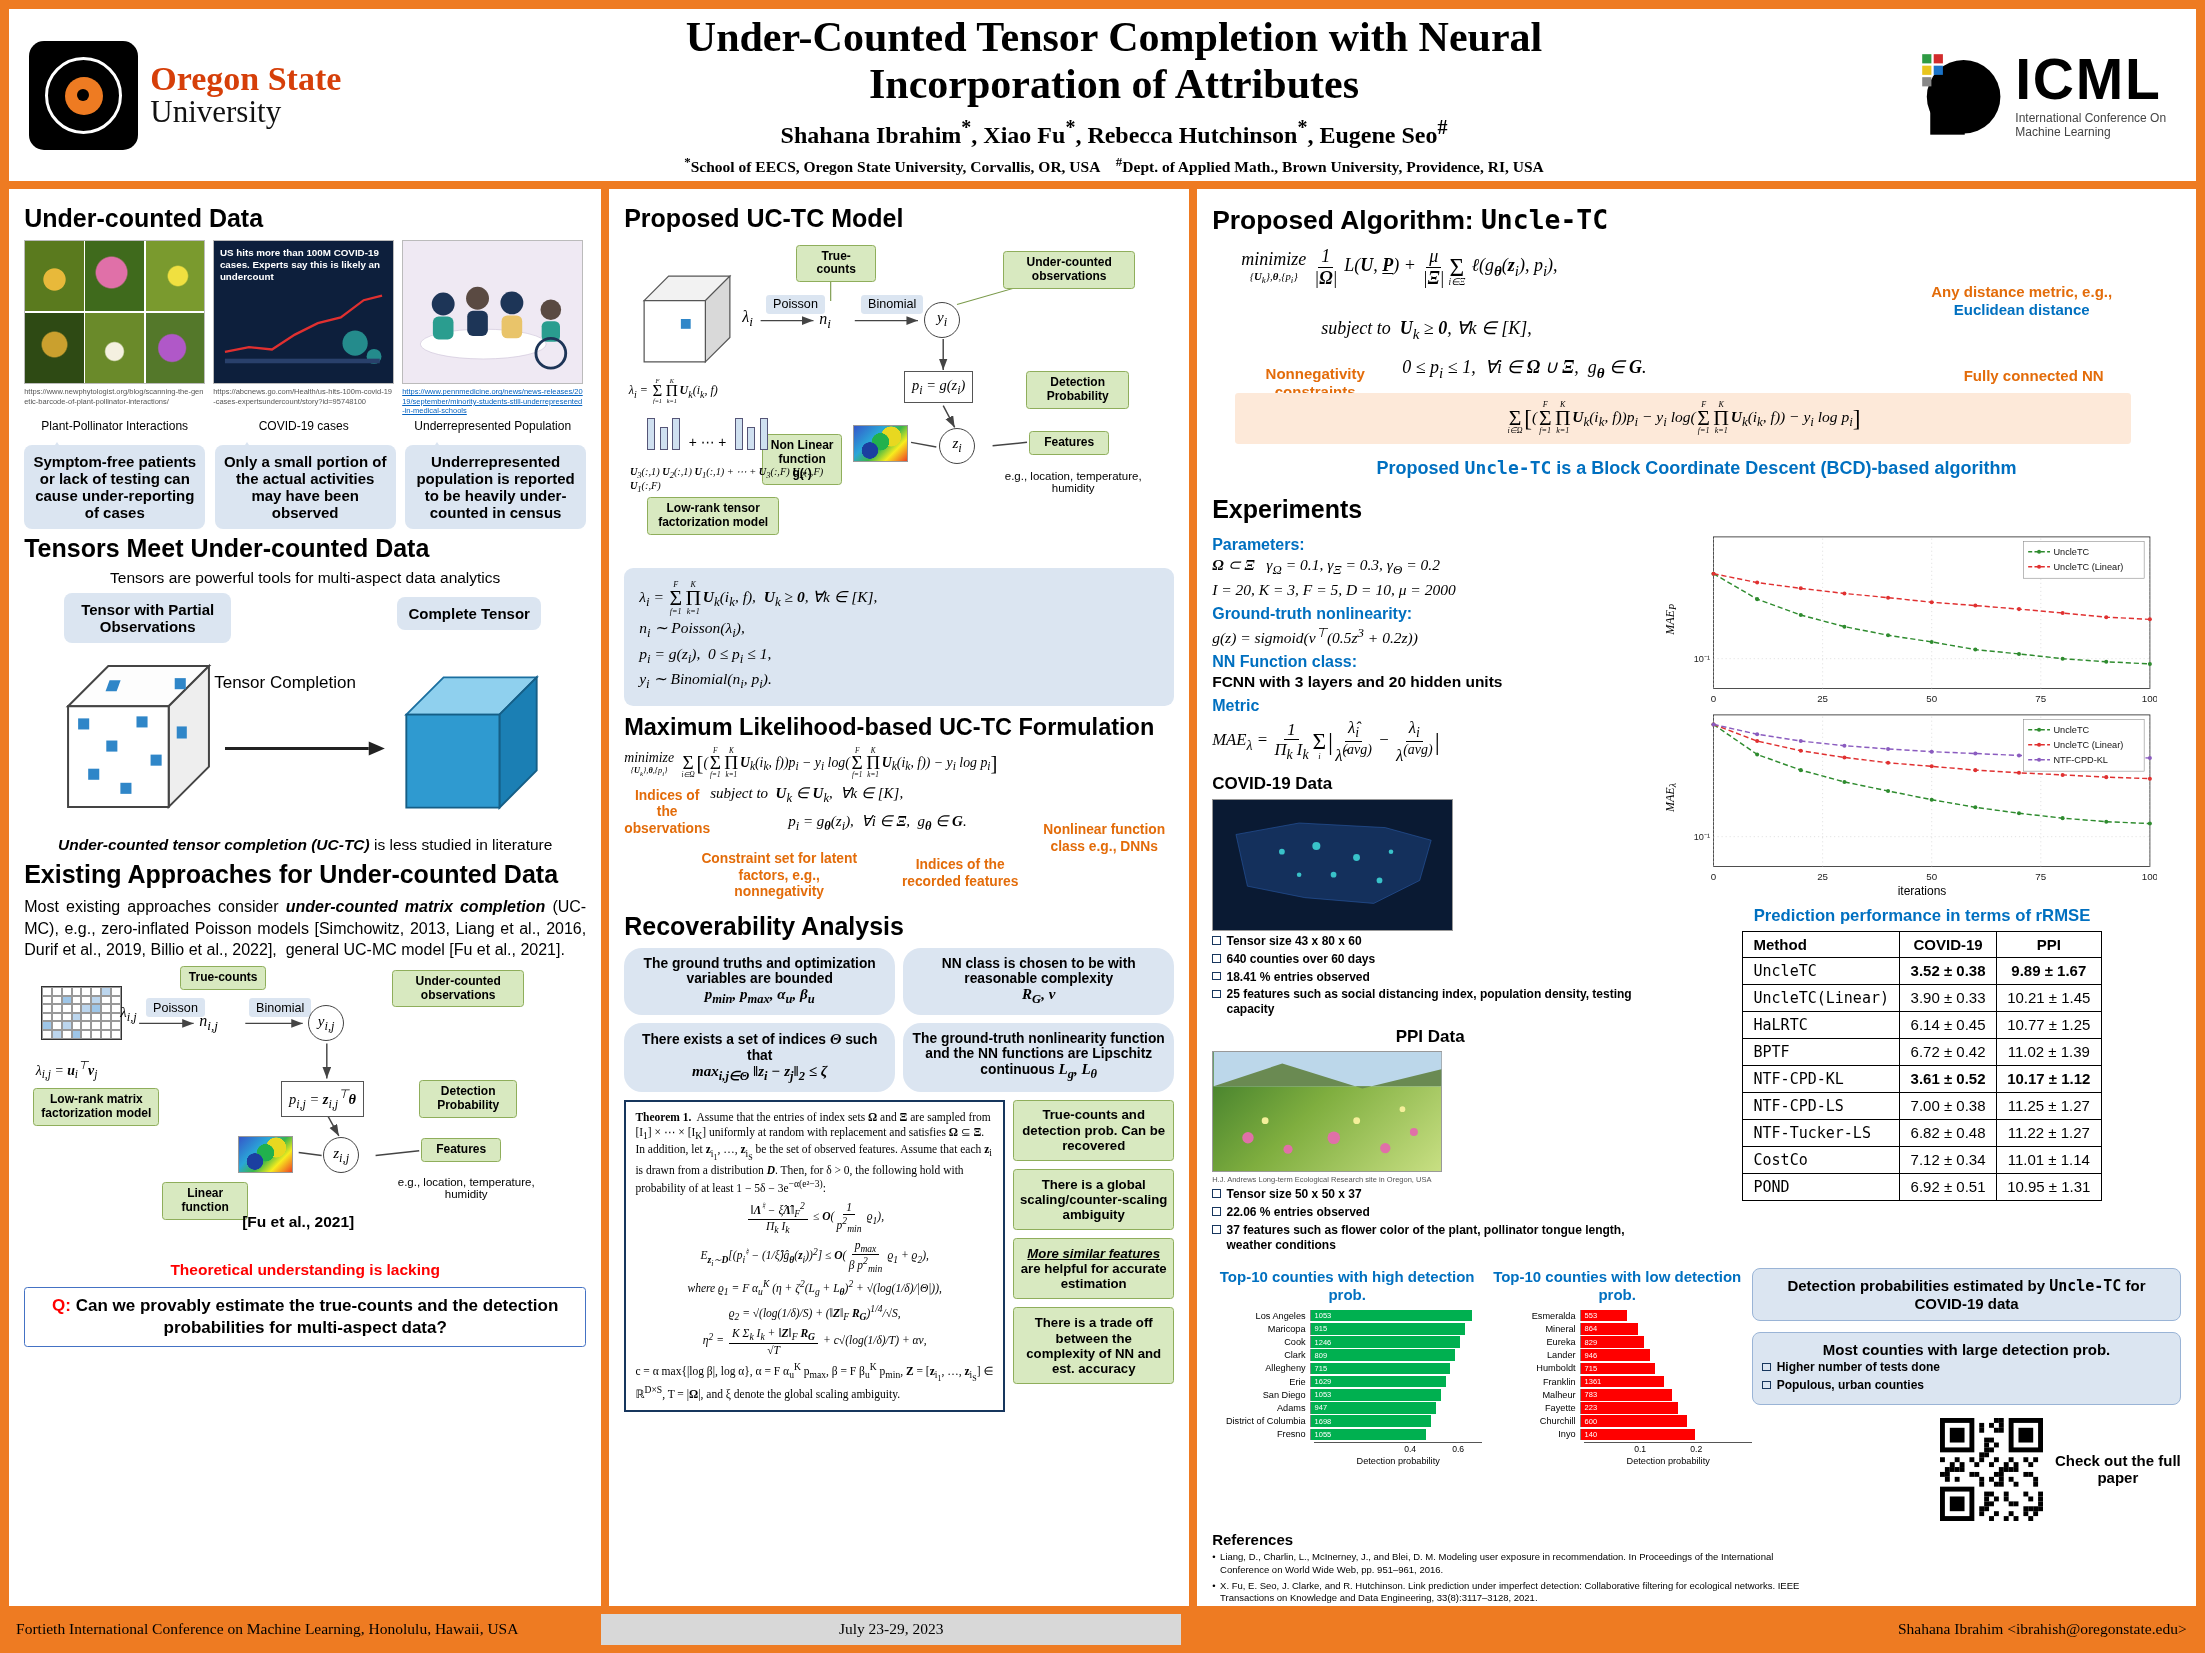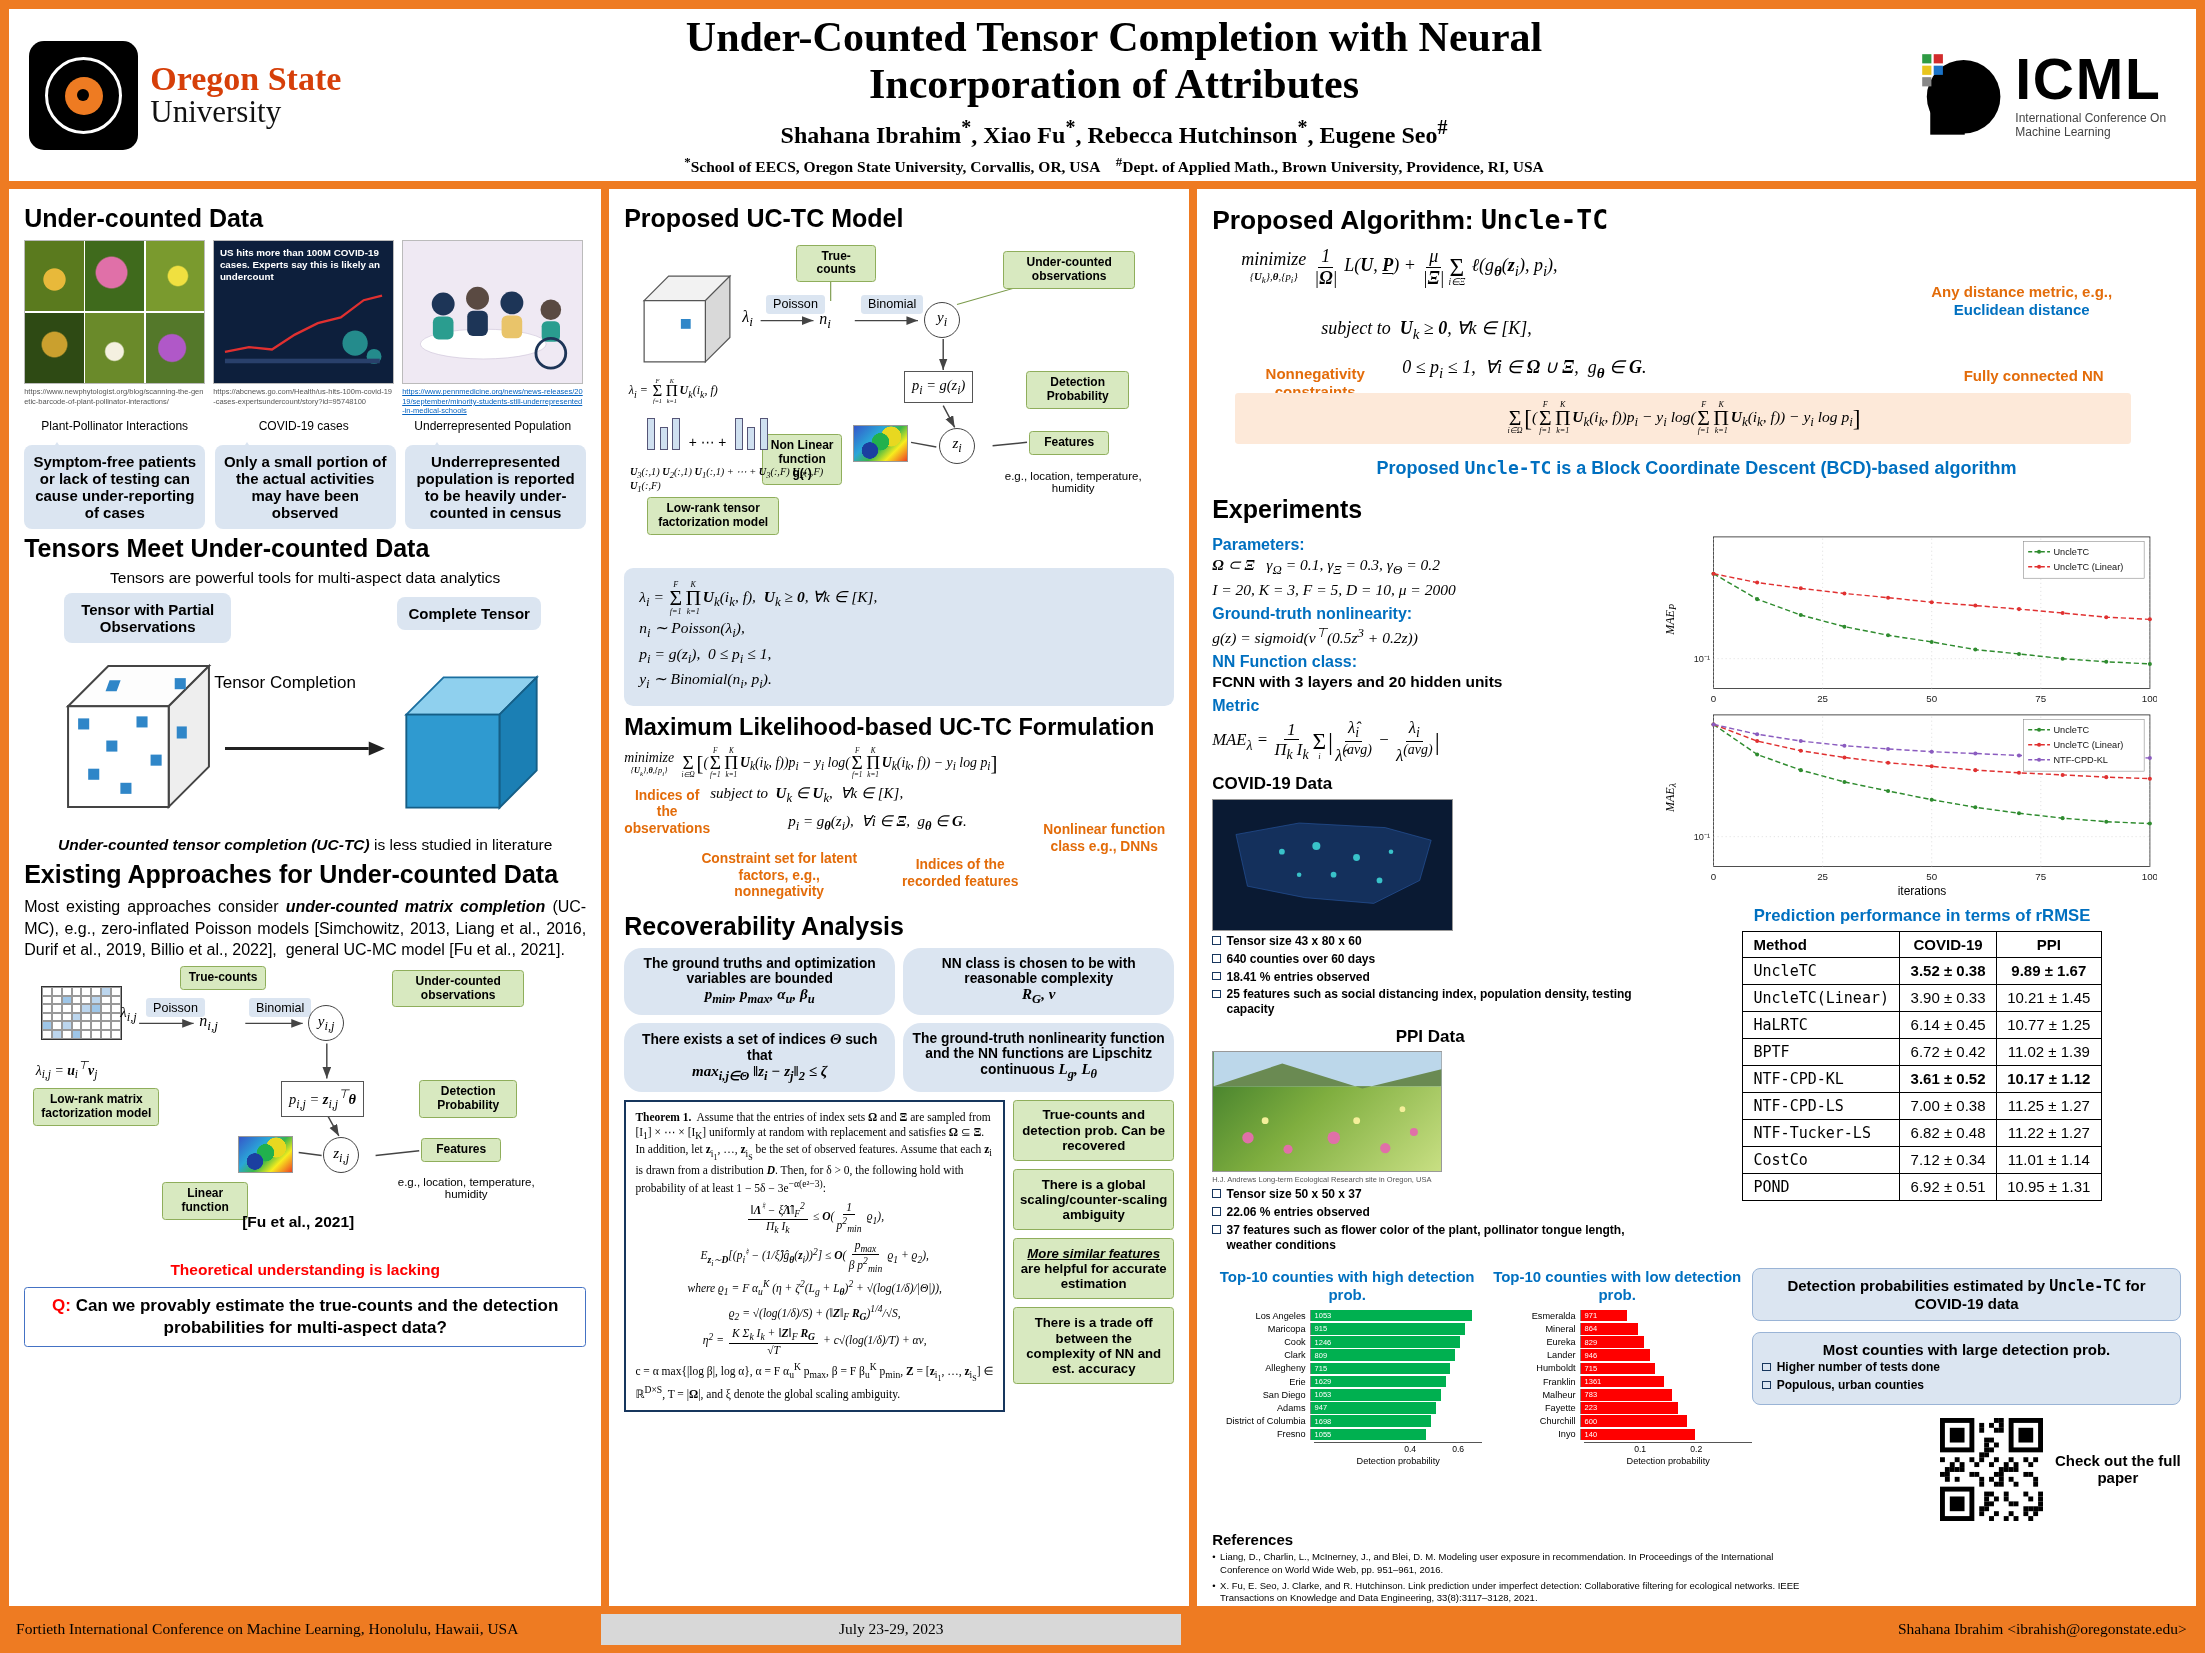--- a/index.html
+++ b/index.html
@@ -944,21 +944,21 @@
               <div class="bar-xlabel">Detection probability</div>
             </div>
       </div>
       <div class="bars-block">
         <div class="bars-title" id="bars-low-title">Top-10 counties with low detection prob.</div>
         <div id="bars-low">
               <div class="bar-row">
                 <span class="bar-name">Esmeralda</span>
                 <span class="bar-track">
                   <span class="bar-fill" style="width:26.7%;background:#ff0000">
-                    <i>971</i>
+                    <i>553</i>
                   </span>
                 </span>
               </div>
               <div class="bar-row">
                 <span class="bar-name">Mineral</span>
                 <span class="bar-track">
                   <span class="bar-fill" style="width:33.3%;background:#ff0000">
                     <i>864</i>
                   </span>
                 </span>

